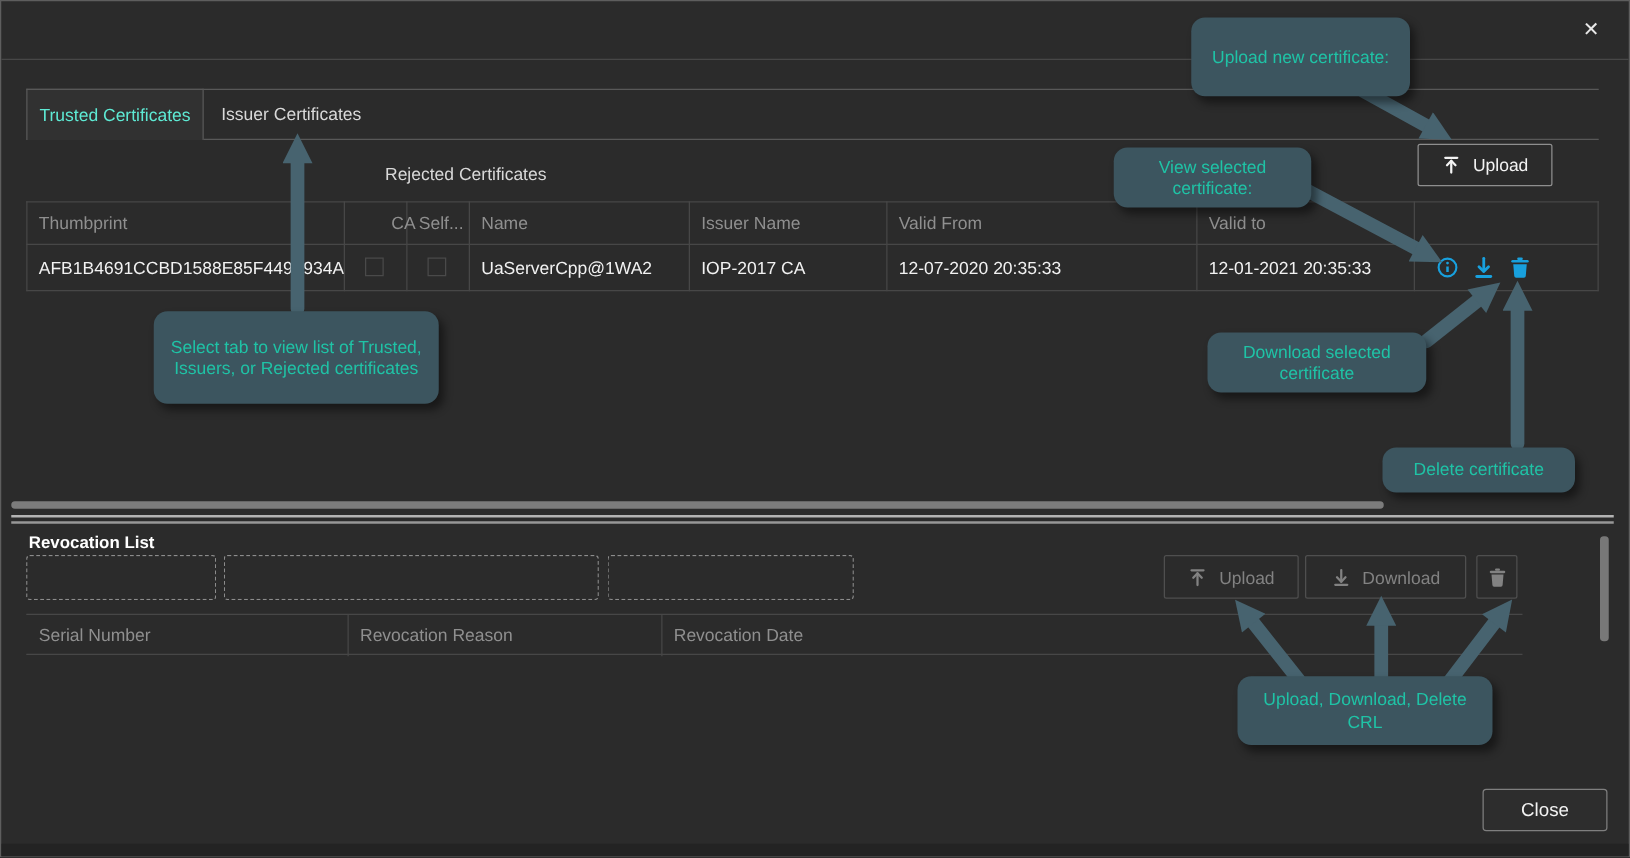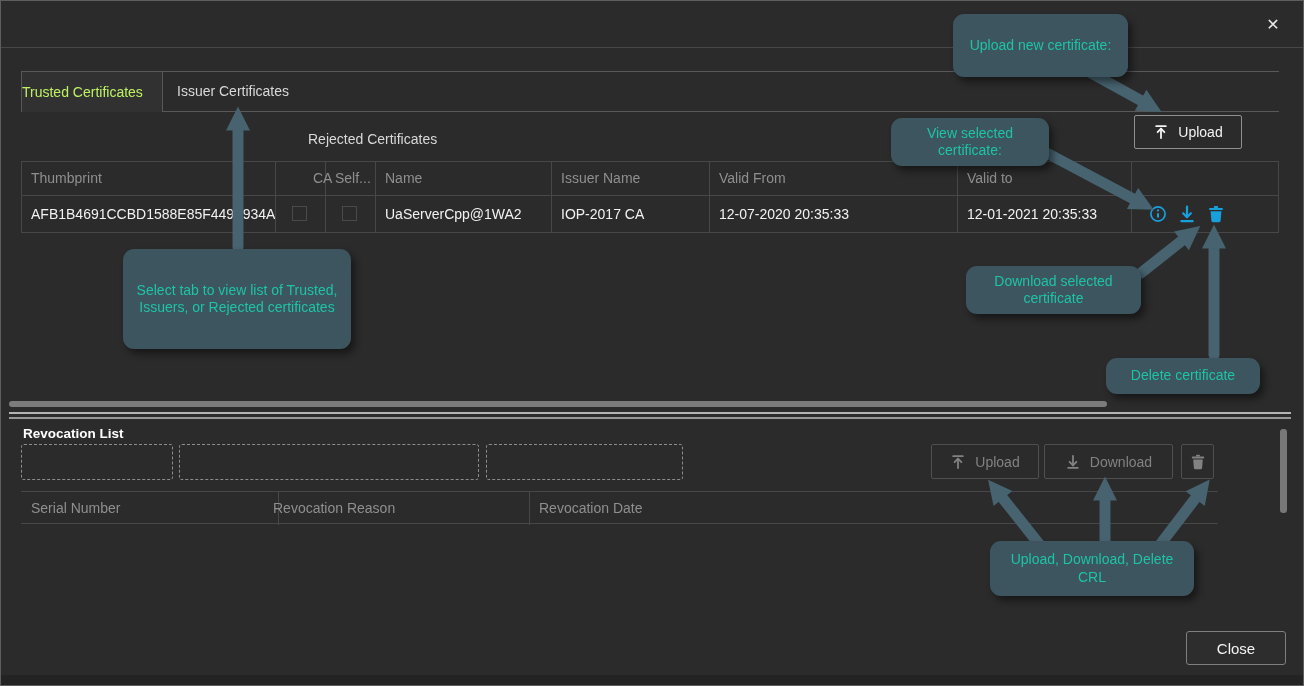--- a/index.html
+++ b/index.html
@@ -10,21 +10,21 @@
     border:1px solid #5e5e5e; overflow:hidden;
     color:#e8e8e8;
   }
   
   .titlebar { position:absolute; left:0; top:0; width:100%; height:47px; border-bottom:1px solid #474747; }
   .titlebar .title { position:absolute; left:20px; top:0; line-height:47px; font-size:18px; color:#ededed; letter-spacing:.2px; }
   .close-x { position:absolute; right:19px; top:13px; width:22px; height:22px; line-height:22px; text-align:center; font-size:16px; color:#e8e8e8; cursor:default; }
   
   .tabs-topline { position:absolute; left:20px; top:70px; width:1258px; height:1px; background:#585858; }
   .tab-active { position:absolute; left:20px; top:70px; width:142px; height:41px; background:#313131;
-    border:1px solid #585858; border-bottom:none; line-height:40px; font-size:14px; color:#bef264; }
+    border:1px solid #585858; border-bottom:none; text-align:center; line-height:40px; font-size:14px; color:#5eead4; }
   .tabs-bottomline { position:absolute; left:162px; top:110px; width:1116px; height:1px; background:#585858; }
   .tab-inactive { position:absolute; top:70px; height:41px; line-height:41px; font-size:14px; color:#d9d9d9; }
   .tab-issuer { left:176px; }
   .tab-rejected { left:307px;margin-top:48px; }
   
   .btn { display:flex; align-items:center; justify-content:center; gap:9px; background:transparent;
     border:1px solid #8f8f8f; border-radius:2px; color:#f3f3f3; font-size:14px; font-family:inherit; }
   .btn.disabled { border-color:#4f4f4f; color:#828282; }
   .btn-upload-top { position:absolute; left:1133px; top:114px; width:108px; height:34px; }
   .btn-rev-upload { position:absolute; left:930px; top:443px; width:108px; height:35px; }
@@ -56,21 +56,21 @@
   .rev-table { position:absolute; left:20px; top:490px; width:1197px; height:33px; border-top:1px solid #474747; border-bottom:1px solid #474747; }
   .rev-table .vline { position:absolute; top:0; width:1px; height:33px; background:#474747; }
   .rev-hcell { position:absolute; top:0; height:32px; line-height:32px; color:#8f8f8f; font-size:14px; padding-left:10px; white-space:nowrap; }
   
   .tooltip { position:absolute; z-index:60; background:var(--tooltip-bg,#3c555f); color:var(--accent-teal,#1fc3a6);
     border-radius:11px; display:flex; align-items:center; justify-content:center; text-align:center;
     font-size:14px; line-height:1.25; white-space:pre-line; padding:6px 12px;
     box-shadow:4px 5px 7px rgba(0,0,0,.45); }
   .tt-upload-new { left:952px; top:13px;  width:175px; height:63px; }
   .tt-view       { left:890px; top:117px; width:158px; height:48px; }
-  .tt-select-tab { left:122px; top:248px; width:228px; height:100px; }
+  .tt-select-tab { left:122px; top:248px; width:228px; height:74px; }
   .tt-download   { left:965px; top:265px; width:175px; height:48px; }
   .tt-delete     { left:1105px; top:357px; width:154px; height:36px; }
   .tt-crl        { left:989px; top:540px; width:204px; height:55px; }
   .arrows { position:absolute; left:0; top:0; width:1304px; height:686px; z-index:50; pointer-events:none; }
   .bottom-strip { position:absolute; left:0; top:674px; width:100%; height:12px; background:#232323; }
   svg.ic { width:18px; height:18px; }
   svg.ic16 { width:16px; height:16px; }
 </style>
 </head>
 <body>
@@ -188,21 +188,21 @@
         <rect x="1.8" y="2.6" width="12.4" height="1.9" rx="0.9"></rect>
         <path d="M3.2 5.6 H12.8 L12.1 14 Q12 15.3 10.7 15.3 H5.3 Q4 15.3 3.9 14 Z"></path>
       </svg>
     </span>
   </button>
 
   <div class="rev-table">
     <div class="vline" style="left:257px;"></div>
     <div class="vline" style="left:508px;"></div>
     <div class="rev-hcell" style="left:0; width:257px;">Serial Number</div>
-    <div class="rev-hcell" style="left:242px; width:251px;">Revocation Reason</div>
+    <div class="rev-hcell" style="left:257px; width:251px;">Revocation Reason</div>
     <div class="rev-hcell" style="left:508px; width:689px;">Revocation Date</div>
   </div>
 
   <div class="vscrollbar"></div>
 
   <button class="btn btn-close">Close</button>
 
   <div class="bottom-strip"></div>
 
   <svg class="arrows" viewBox="0 0 1304 686">

